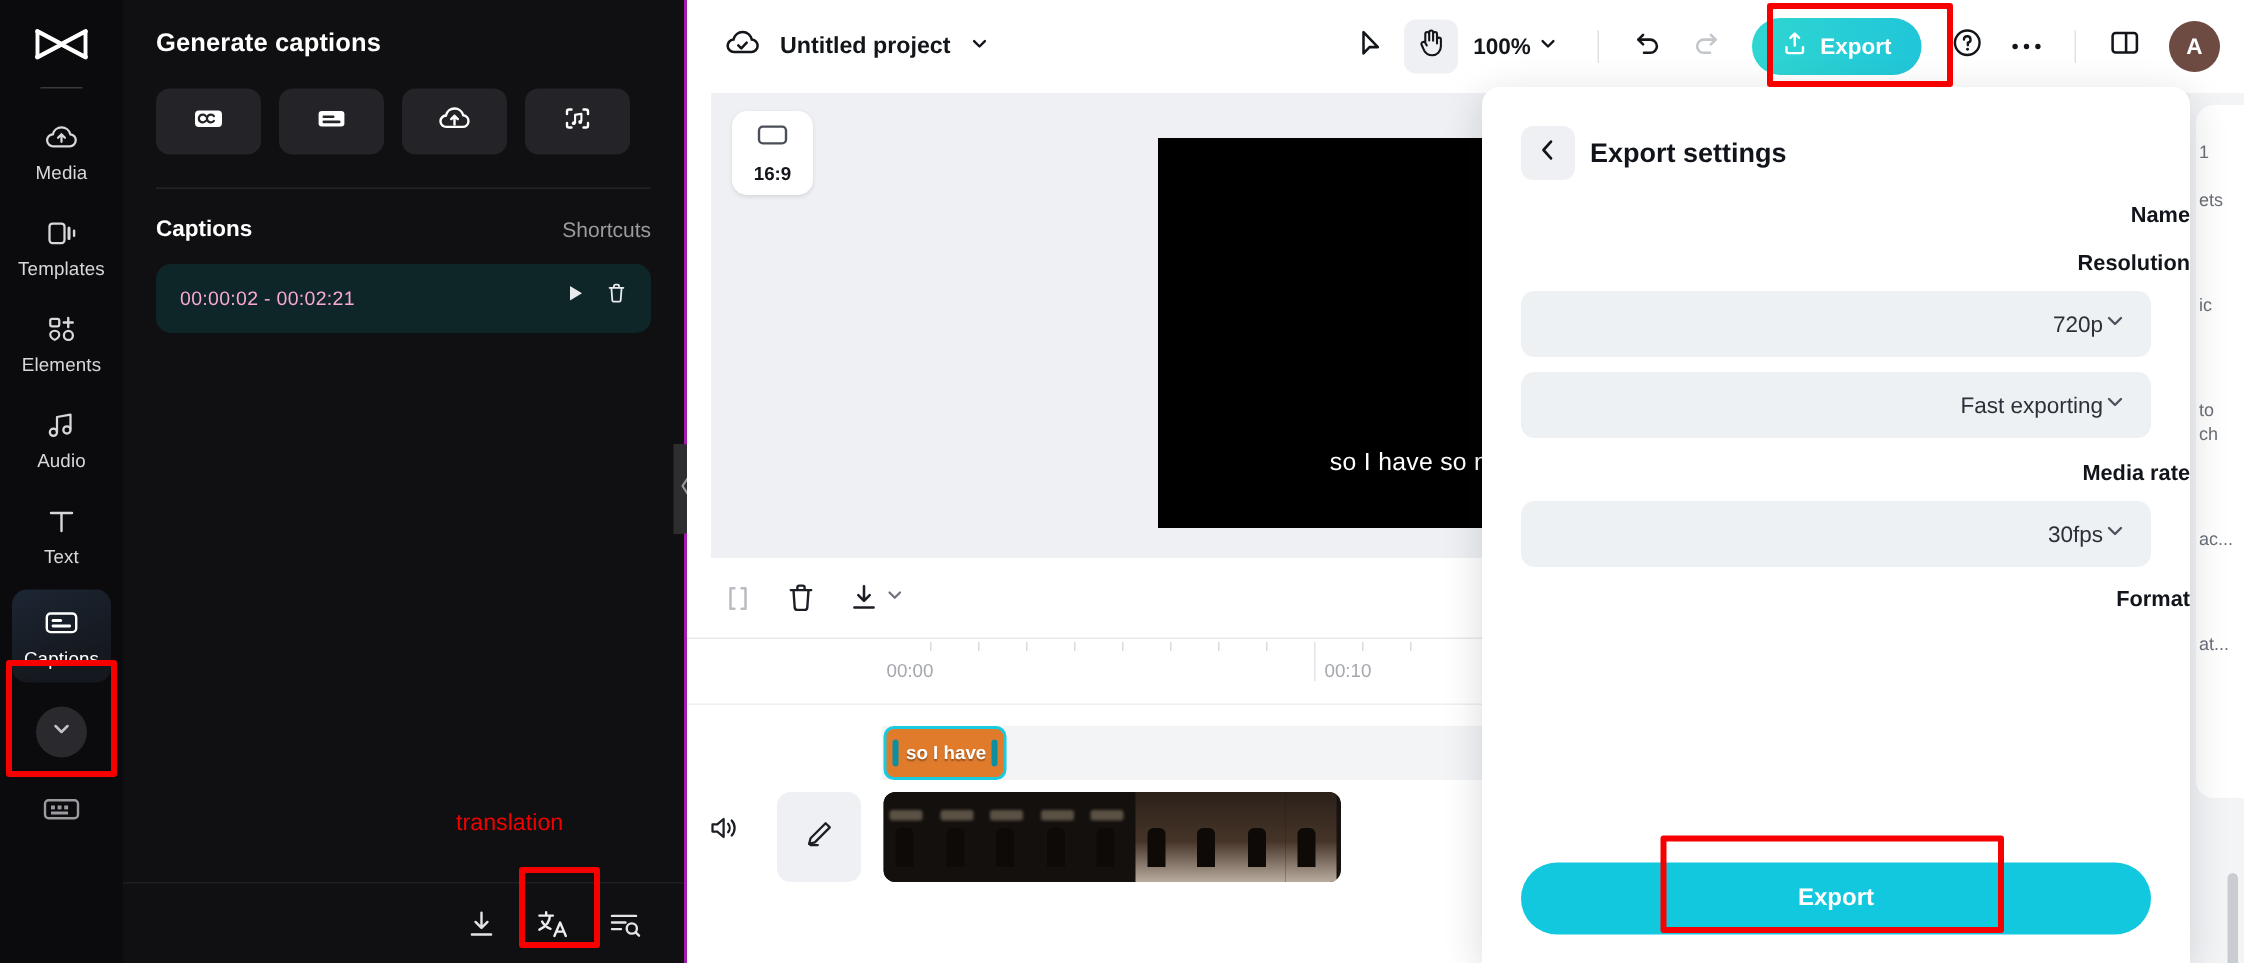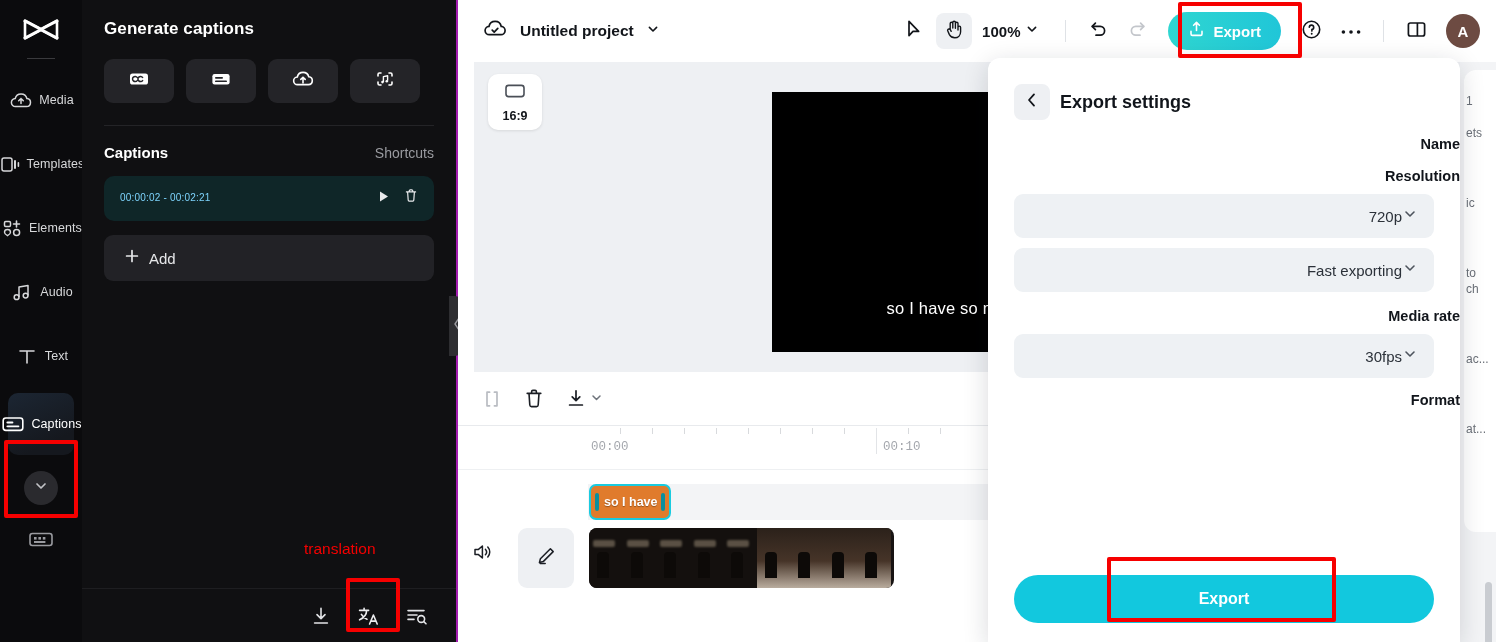--- a/index.html
+++ b/index.html
@@ -17,21 +17,21 @@
     background: #0b0b0d;
     display: flex; flex-direction: column; align-items: center;
   }
   #rail .logo { margin-top: 14px; width: 44px; height: 38px;
     display:flex; align-items:center; justify-content:center; }
   #rail .rail-divider {
     width: 28px; height: 1px; background: #3a3a3d; margin: 6px 0 10px 0;
   }
   .rail-item {
     width: 66px; height: 62px; border-radius: 10px;
-    display: flex; flex-direction: row; align-items: center; justify-content: center;
+    display: flex; flex-direction: column; align-items: center; justify-content: center;
     gap: 5px; margin-bottom: 2px; cursor: pointer;
   }
   .rail-item .ri-ico { width: 26px; height: 24px; display:flex; align-items:center; justify-content:center; }
   .rail-item .ri-lbl { font-size: 12.5px; color: #d7d8da; letter-spacing: .1px; }
   .rail-item.active {
     background: linear-gradient(155deg, #1c2633 0%, #15181e 75%);
   }
   .rail-item.active .ri-lbl { color: #ffffff; }
   #rail .chev-btn {
     width: 34px; height: 34px; border-radius: 50%;
@@ -65,21 +65,21 @@
     display:flex; align-items:center; justify-content:space-between;
     margin: 18px 22px 0 22px;
   }
   #capHdr .ch-title { font-size: 15px; font-weight: 700; color: #fff; }
   #capHdr .ch-short { font-size: 14px; color: #9a9ba0; cursor:pointer; }
   #capItem {
     margin: 15px 22px 0 22px; background: #0f2628; border-radius: 10px;
     padding: 12px 16px 14px 16px; cursor: pointer;
   }
   #capItem .ci-top { display:flex; align-items:center; justify-content:space-between; }
-  #capItem .ci-time { font-size: 10px; color: #7dd3fc; letter-spacing:.2px; }
+  #capItem .ci-time { font-size: 13px; color: #f9a8d4; letter-spacing:.2px; }
   #capItem .ci-acts { display:flex; align-items:center; gap: 14px; }
   #capItem .ci-text { font-size: 14.5px; color: #17c0d4; margin-top: 10px; line-height: 1.3; }
   #addBtn {
     margin: 14px 22px 0 22px; height: 46px; border-radius: 9px; background: #222226;
     display:flex; align-items:center; gap: 9px; padding-left: 20px; cursor:pointer;
   }
   #addBtn .ab-lbl { font-size: 15px; color: #e6e7e9; }
   #translationNote {
     position:absolute; left: 222px; top: 540px;
     font-size: 15.5px; color: #f40000;
@@ -182,21 +182,21 @@
   #tlBar .tlb-mid { flex:1; }
   #tlBar .tlb-right { display:flex; align-items:center; gap: 12px; margin-right: 20px; }
   #playBtn {
     width: 30px; height: 30px; border-radius:50%; background:#15171c;
     display:flex; align-items:center; justify-content:center; cursor:pointer;
   }
   #tcNow { font-size: 14.5px; font-weight:700; color:#12151a; font-family:"Liberation Sans",sans-serif; }
 
   
   #ruler { position:absolute; left:0; top:426px; right:12px; height: 44px; background:#fff;
-           border-bottom: 1px solid #eef0f2; font-family: Liberation Mono, monospace; }
+           border-bottom: 1px solid #eef0f2; }
   #ruler .rl-lbl { position:absolute; top: 14px; font-size: 12.5px; color:#a5a8ae; }
   #ruler .tick { position:absolute; top: 2px; width:1px; height:6px; background:#d8dadd; }
   #ruler .tickMaj { position:absolute; top: 2px; width:1px; height: 26px; background:#e2e4e7; }
 
   
   #tracks { position:absolute; left:0; top:470px; right:0; bottom:0; background:#fff; }
   #capTrackBg { position:absolute; left:130px; top:14px; right:0; height:36px; background:#f3f4f6; }
   #capClip {
     position:absolute; left: 131px; top: 14px; width: 82px; height: 36px;
     background:#e07b2c; border-radius: 7px; border: 2px solid #19cbe0;
@@ -437,28 +437,20 @@
           </span>
           <span>
             <svg width="14" height="15" viewBox="0 0 14 15">
                 <path d="M2.4 3.9h9.2M5.3 3.9V2.7c0-.5.4-.9.9-.9h1.6c.5 0 .9.4.9.9v1.2M3.6 3.9l.6 8.2c0 .6.5 1 1 1h3.6c.5 0 1-.4 1-1l.6-8.2" fill="none" stroke="#e8eaec" stroke-width="1.2" stroke-linecap="round" stroke-linejoin="round"></path>
               </svg>
           </span>
         </span>
       </div>
     </div>
 
-    <div id="addBtn">
-      <span>
-        <svg width="16" height="16" viewBox="0 0 16 16">
-            <path d="M8 2.6v10.8M2.6 8h10.8" stroke="#e6e7e9" stroke-width="1.7" stroke-linecap="round"></path>
-          </svg>
-      </span>
-      <span class="ab-lbl">Add</span>
-    </div>
 
     <div id="translationNote">translation</div>
 
     <div id="capBottomBar">
       <span class="cb-icon">
         <svg width="22" height="22" viewBox="0 0 22 22">
             <path d="M11 3.4v10M7 9.6l4 4 4-4M4.6 18h12.8" fill="none" stroke="#e3e4e7" stroke-width="1.6" stroke-linecap="round" stroke-linejoin="round"></path>
           </svg>
       </span>
       <span class="cb-icon">

